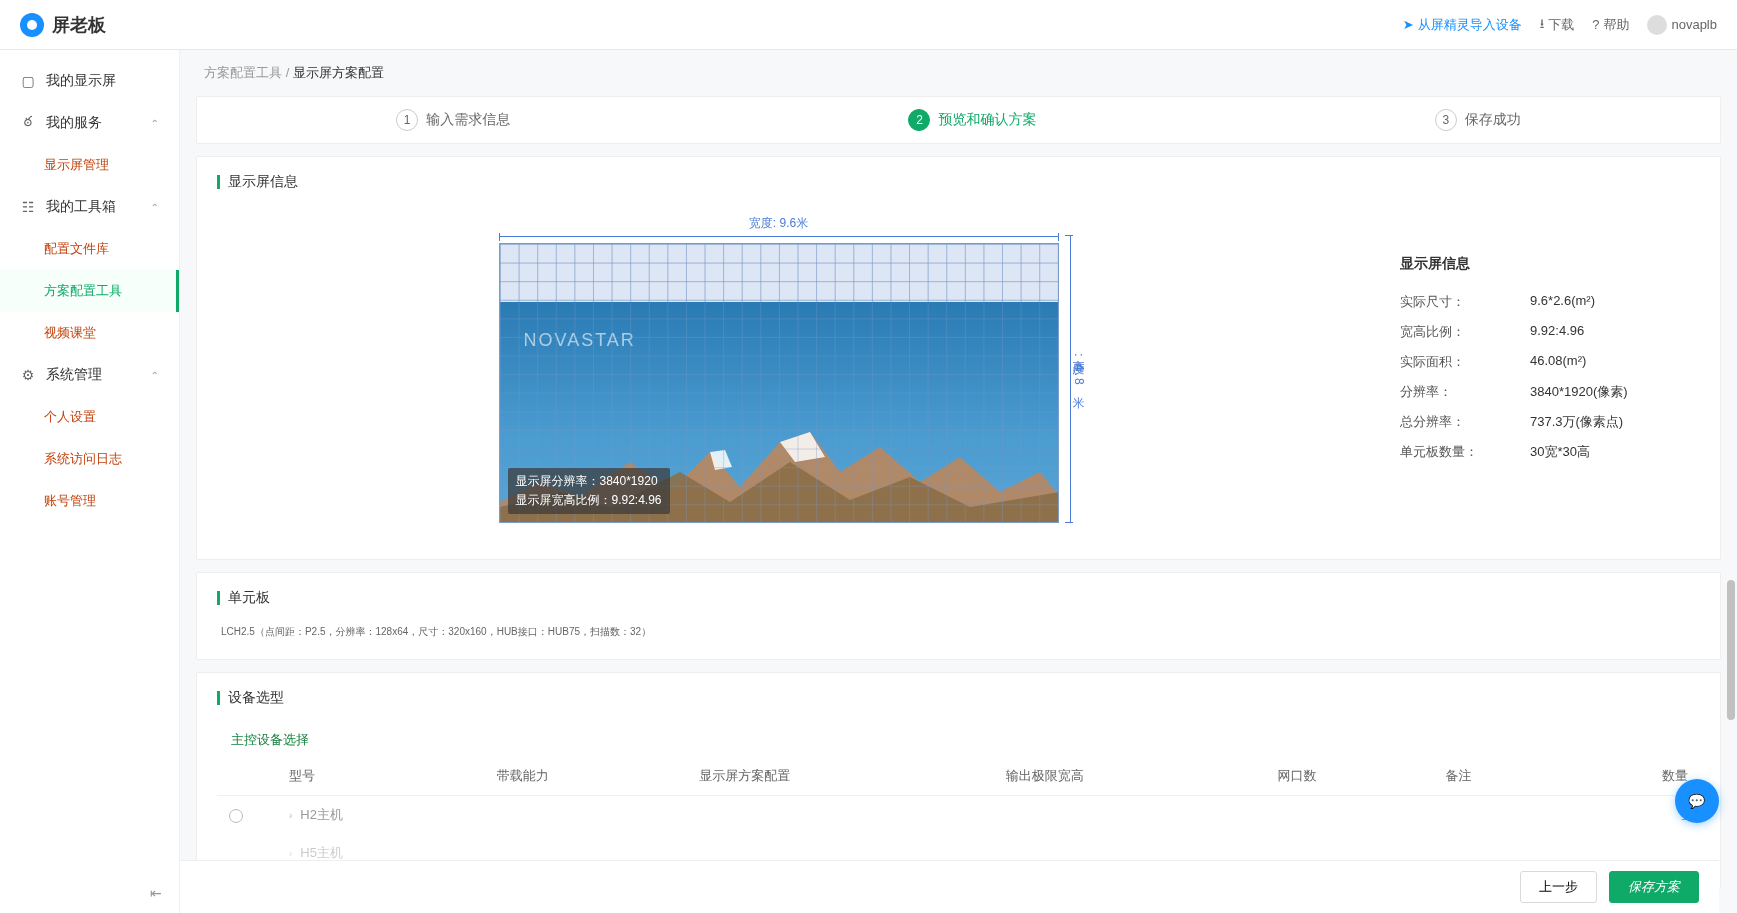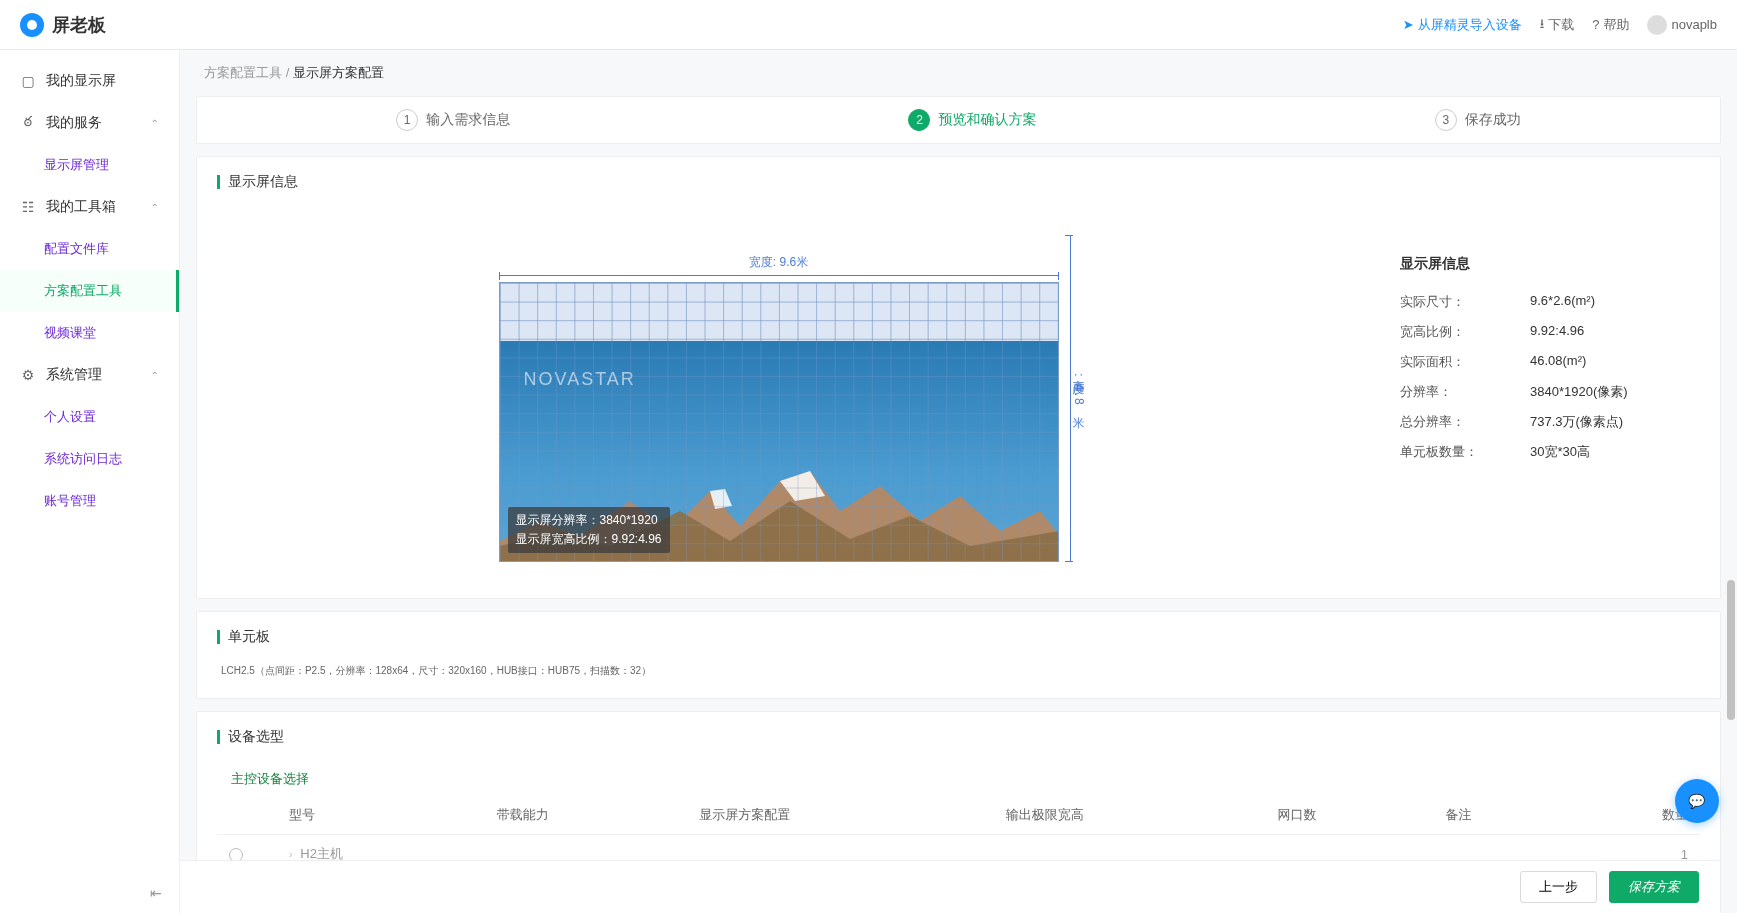--- a/index.html
+++ b/index.html
@@ -13,21 +13,21 @@
 .logo-text { font-size: 18px; font-weight: bold; color: #333; }
 .header-right { display: flex; align-items: center; gap: 18px; font-size: 13px; color: #666; }
 .header-link { display: flex; align-items: center; gap: 4px; cursor: pointer; }
 .header-link.blue { color: #1890ff; }
 .avatar { width: 20px; height: 20px; border-radius: 50%; background: #ddd; display: inline-block; }
 
 
 .layout { display: flex; height: calc(100vh - 50px); }
 .sidebar { width: 180px; border-right: 1px solid #f0f0f0; flex-shrink: 0; padding-top: 10px; position: relative; }
 .sidebar-item { padding: 12px 20px; display: flex; align-items: center; gap: 10px; cursor: pointer; color: #333; }
-.sidebar-item.sub { padding-left: 44px; color: #6d28d9; font-size: 13px; }
+.sidebar-item.sub { padding-left: 44px; color: #c2410c; font-size: 13px; }
 .sidebar-item.active { color: #0fa968; background: #f6fffa; border-right: 3px solid #0fa968; }
 .sidebar-item .chev { margin-left: auto; font-size: 10px; color: #999; }
 .sidebar-collapse { position: absolute; bottom: 12px; left: 150px; color: #999; cursor: pointer; }
 
 
 .main { flex: 1; background: #f7f8fa; overflow-y: auto; padding-bottom: 120px; }
 .breadcrumb { padding: 14px 24px; color: #999; font-size: 13px; }
 .breadcrumb .cur { color: #333; }
 
 
@@ -39,21 +39,21 @@
 
 
 .panel { background: #fff; margin: 12px 16px 0; border: 1px solid #eee; border-radius: 2px; padding: 16px 20px; }
 .panel-title { display: flex; align-items: center; gap: 8px; font-size: 14px; color: #333; margin-bottom: 14px; }
 .panel-title::before { content: ""; width: 3px; height: 14px; background: #0fa968; }
 
 
 .screen-wrap { display: flex; gap: 60px; }
 .screen-preview { flex: 1; position: relative; display: flex; justify-content: center; padding: 10px 40px 20px; }
 .preview-box { position: relative; }
-.width-label { text-align: center; color: #4a7bd6; font-size: 12px; margin-bottom: 4px; margin-top: 39px; }
+.width-label { text-align: center; color: #4a7bd6; font-size: 12px; margin-bottom: 4px; }
 .width-rule { border-top: 1px solid #4a7bd6; position: relative; margin-bottom: 6px; }
 .width-rule::before, .width-rule::after { content: ""; position: absolute; top: -4px; width: 1px; height: 8px; background: #4a7bd6; }
 .width-rule::before { left: 0; } .width-rule::after { right: 0; }
 .height-label { position: absolute; right: -28px; top: 50%; transform: translateY(-50%); writing-mode: vertical-rl; color: #4a7bd6; font-size: 12px; letter-spacing: 2px; }
 .height-rule { position: absolute; right: -12px; top: 20px; bottom: 0; border-right: 1px solid #4a7bd6; }
 .height-rule::before, .height-rule::after { content: ""; position: absolute; right: -3px; width: 8px; height: 1px; background: #4a7bd6; }
 .height-rule::before { top: 0; } .height-rule::after { bottom: 0; }
 
 .screen-canvas {
   width: 560px; height: 280px; border: 1px solid #7a9cc6;

